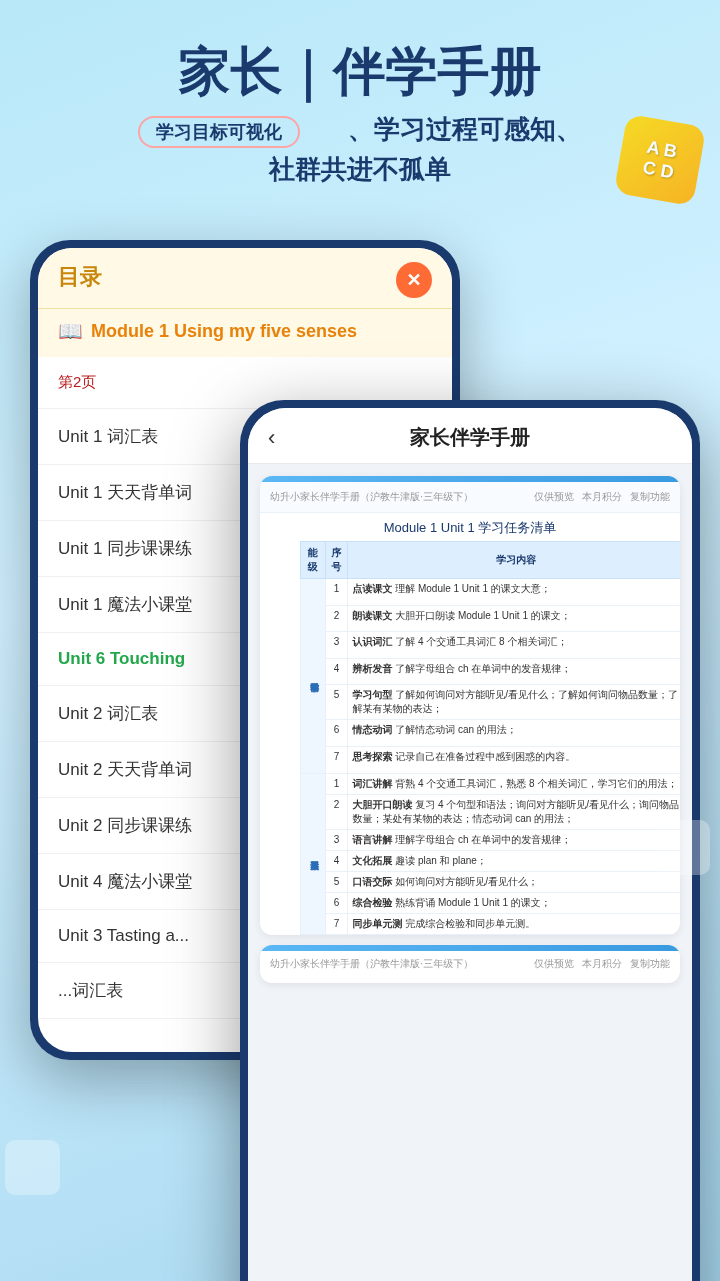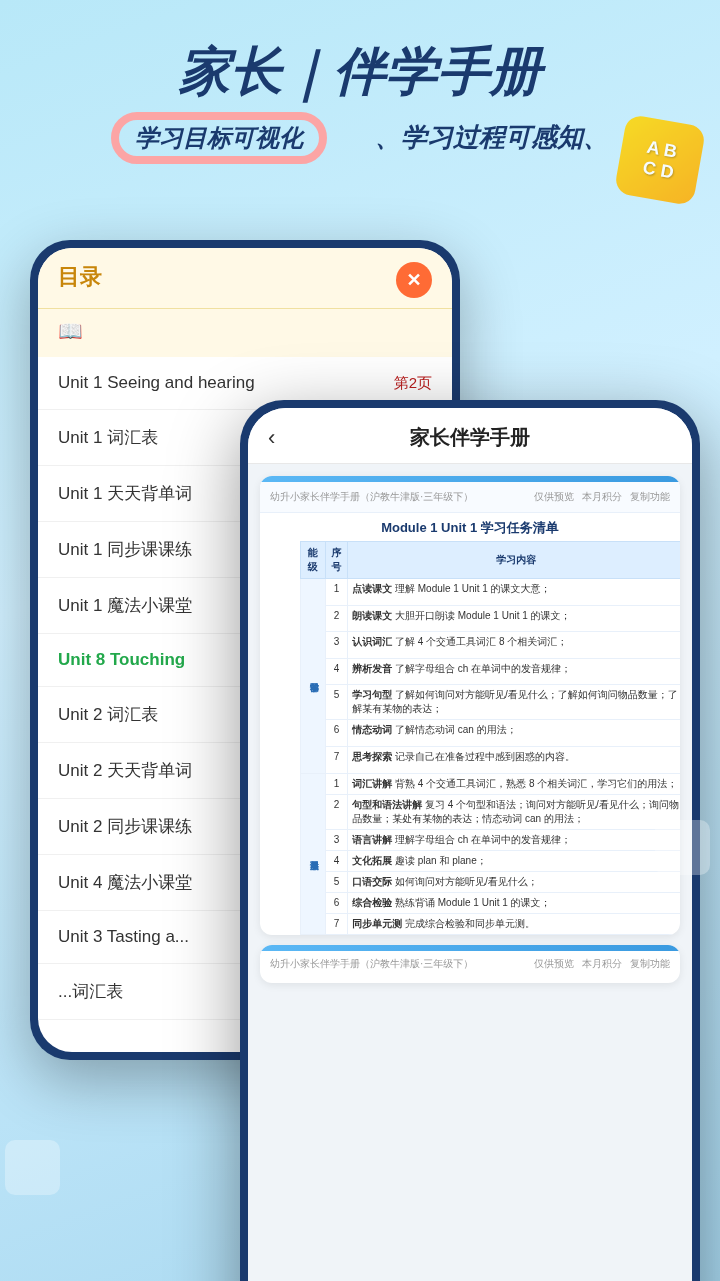--- a/index.html
+++ b/index.html
@@ -9,42 +9,41 @@
       overflow: hidden;
       font-family: -apple-system, "PingFang SC", "Microsoft YaHei", sans-serif;
       background: linear-gradient(160deg, #b8e8f8 0%, #d0f0ff 40%, #a8d8f0 100%);
       position: relative;
     }
 
     
     .header {
       text-align: center;
       padding: 40px 20px 20px;
-      font-style: italic;
     }
     .header-title {
       font-size: 52px;
       font-weight: 900;
       line-height: 1.2;
     }
     .header-title .normal {
       color: #1a3a6e;
       font-weight: 700;
     }
     .header-title .bold {
       color: #1a3a6e;
       font-weight: 900;
     }
     .header-subtitle-highlight {
       display: inline-block;
-      border: 8px solid #fca5a5;
+      border: 2px solid #fca5a5;
       border-radius: 30px;
       padding: 2px 16px;
       color: #1a3a6e;
-      font-size: 24px;
+      font-size: 18px;
       font-weight: 700;
     }
     .header-subtitle-rest {
       font-size: 26px;
       color: #1a3a6e;
       font-weight: 600;
       padding-left: 48px;
     }
     .header-line2 {
       font-size: 26px;
@@ -246,21 +245,21 @@
       display: flex;
       justify-content: space-between;
     }
     .task-card-meta-right {
       display: flex;
       gap: 8px;
     }
     .task-card-title {
       text-align: center;
       font-size: 13px;
-      font-weight: 700;
+      font-weight: 400;
       color: #1a3a6e;
       padding: 6px 0 4px;
     }
     .task-table {
       width: 100%;
       border-collapse: collapse;
       font-size: 10px;
       margin-left: 40px;
     }
     .task-table th {
@@ -347,20 +346,21 @@
   </style>
 </head>
 <body>
 
 <div class="header">
   <div class="header-title">
     <span class="normal">家长</span><span class="normal">｜</span><span class="bold">伴学手册</span>
   </div>
   <div style="text-align:center; margin-top:10px;">
     <span class="header-subtitle-highlight">学习目标可视化</span><span class="header-subtitle-rest">、学习过程可感知、</span>
+    <div class="header-line2">社群共进不孤单</div>
   </div>
 </div>
 
 <div class="abc-deco">
   <div class="abc-deco-inner">
     <div>A B</div>
     <div>C D</div>
   </div>
 </div>
 
@@ -371,41 +371,41 @@
 
       <div class="toc-header">
         <span class="toc-title">目录</span>
         <div class="toc-close">
           <span>✕</span>
         </div>
       </div>
 
       <div class="toc-module">
         <span class="toc-module-icon">📖</span>
+        <span class="toc-module-text">Module 1 Using my five senses</span>
       </div>
 
       <div class="toc-list">
         <div class="toc-item">
-          <span>Unit 1 Seeing and hearing</span>
           <span class="page-num">第2页</span>
         </div>
         <div class="toc-item">
           <span>Unit 1 词汇表</span>
         </div>
         <div class="toc-item">
           <span>Unit 1 天天背单词</span>
         </div>
         <div class="toc-item">
           <span>Unit 1 同步课课练</span>
         </div>
         <div class="toc-item">
           <span>Unit 1 魔法小课堂</span>
         </div>
         <div class="toc-item green">
-          <span>Unit 8 Touching</span>
+          <span>Unit 6 Touching</span>
         </div>
         <div class="toc-item">
           <span>Unit 2 词汇表</span>
         </div>
         <div class="toc-item">
           <span>Unit 2 天天背单词</span>
         </div>
         <div class="toc-item">
           <span>Unit 2 同步课课练</span>
         </div>
@@ -494,21 +494,21 @@
                 <td class="check">✓</td>
               </tr>
               <tr>
                 <td class="section-label" rowspan="7">课后复习单</td>
                 <td class="center">1</td>
                 <td><strong>词汇讲解</strong> 背熟 4 个交通工具词汇，熟悉 8 个相关词汇，学习它们的用法；</td>
                 <td class="check"></td>
               </tr>
               <tr>
                 <td class="center">2</td>
-                <td><strong>句型和语法讲解</strong> 复习 4 个句型和语法；询问对方能听见/看见什么；询问物品数量；某处有某物的表达；情态动词 can 的用法；</td>
+                <td><strong>大胆开口朗读</strong> 复习 4 个句型和语法；询问对方能听见/看见什么；询问物品数量；某处有某物的表达；情态动词 can 的用法；</td>
                 <td class="check"></td>
               </tr>
               <tr>
                 <td class="center">3</td>
                 <td><strong>语言讲解</strong> 理解字母组合 ch 在单词中的发音规律；</td>
                 <td class="check"></td>
               </tr>
               <tr>
                 <td class="center">4</td>
                 <td><strong>文化拓展</strong> 趣读 plan 和 plane；</td>

